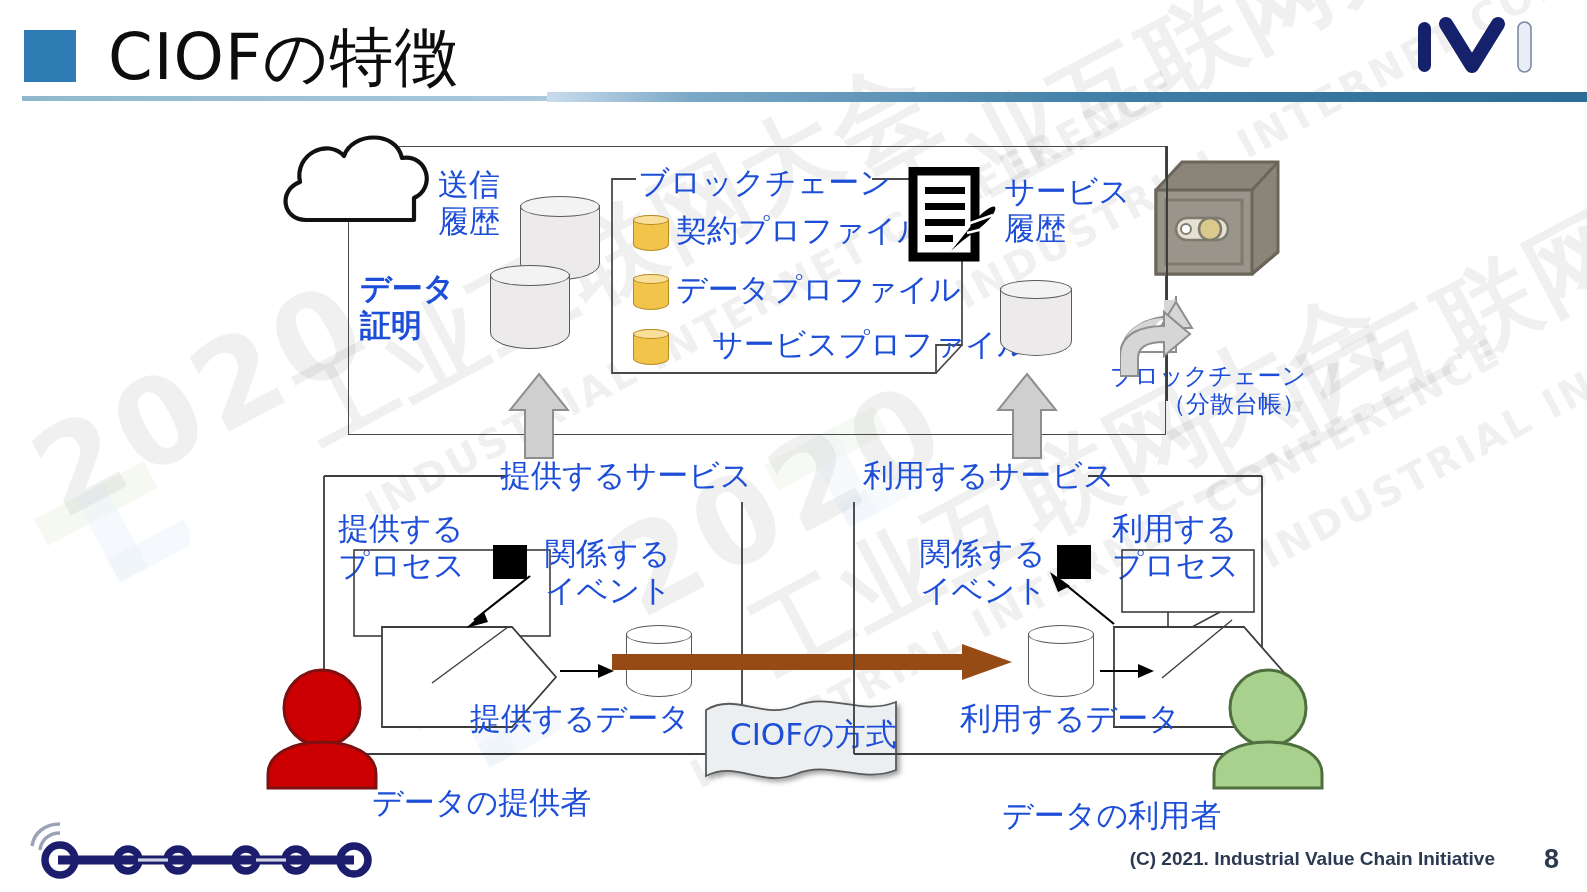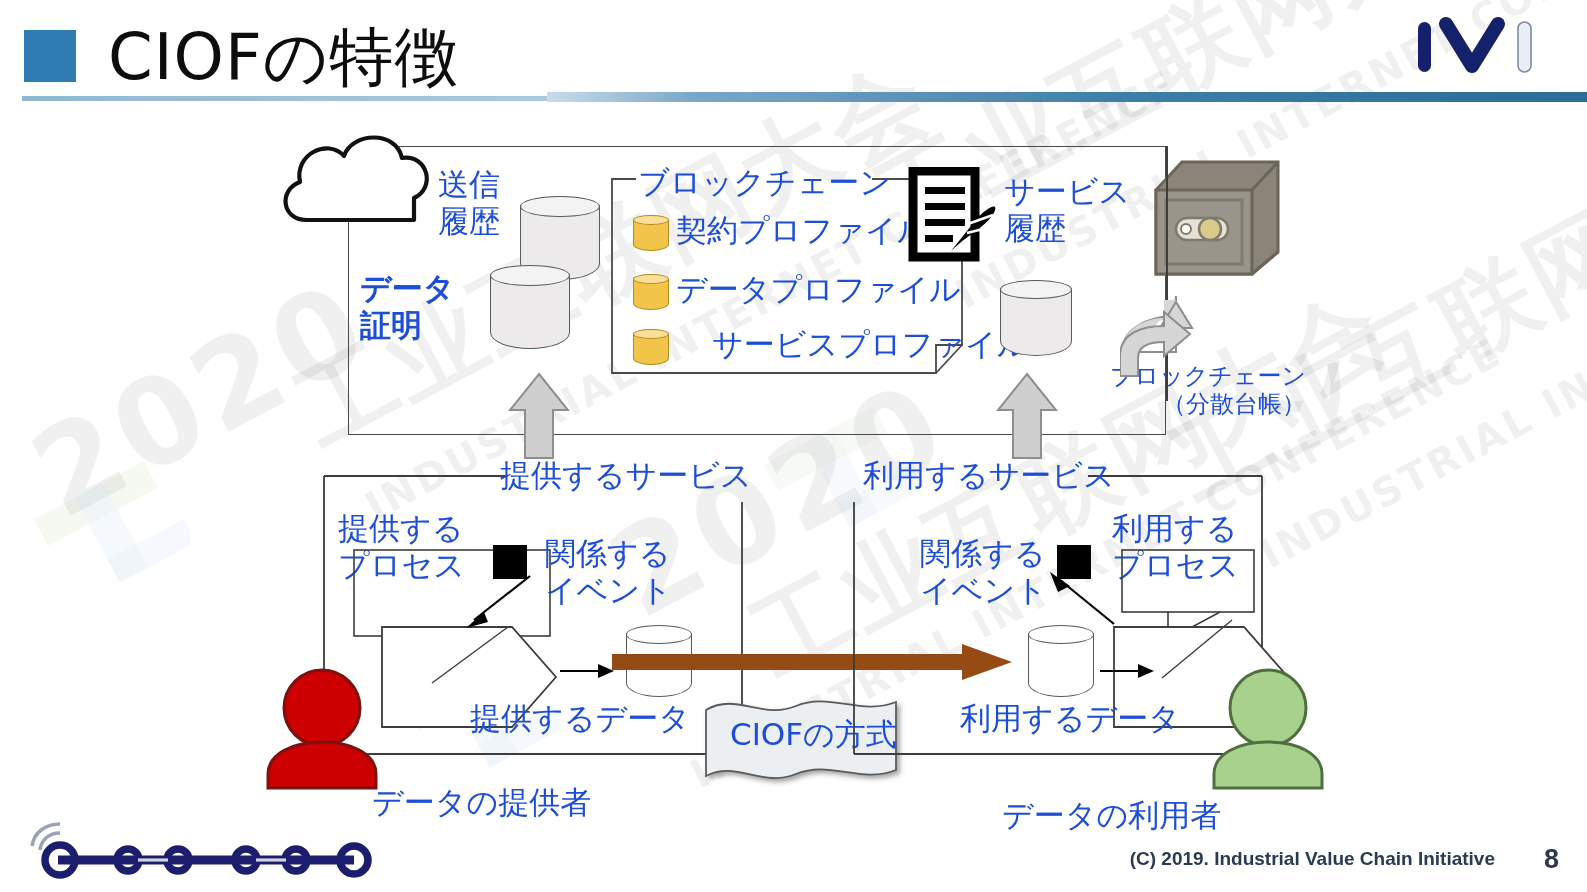--- a/index.html
+++ b/index.html
@@ -359,16 +359,16 @@
       <circle cx="228" cy="40" r="11"></circle>
       <circle cx="278" cy="40" r="11"></circle>
       <circle cx="336" cy="40" r="14"></circle>
     </g>
     <g stroke="#cfd5e2" stroke-width="3.2">
       <line x1="120" y1="40" x2="150" y2="40"></line>
       <line x1="238" y1="40" x2="268" y2="40"></line>
     </g>
   </svg>
 
-  <div class="footer-copy">(C) 2019. Industrial Value Chain Initiative</div>
+  <div class="footer-copy">(C) 2021. Industrial Value Chain Initiative</div>
   <div class="footer-page">8</div>
 
 </div>
 
 </body></html>

